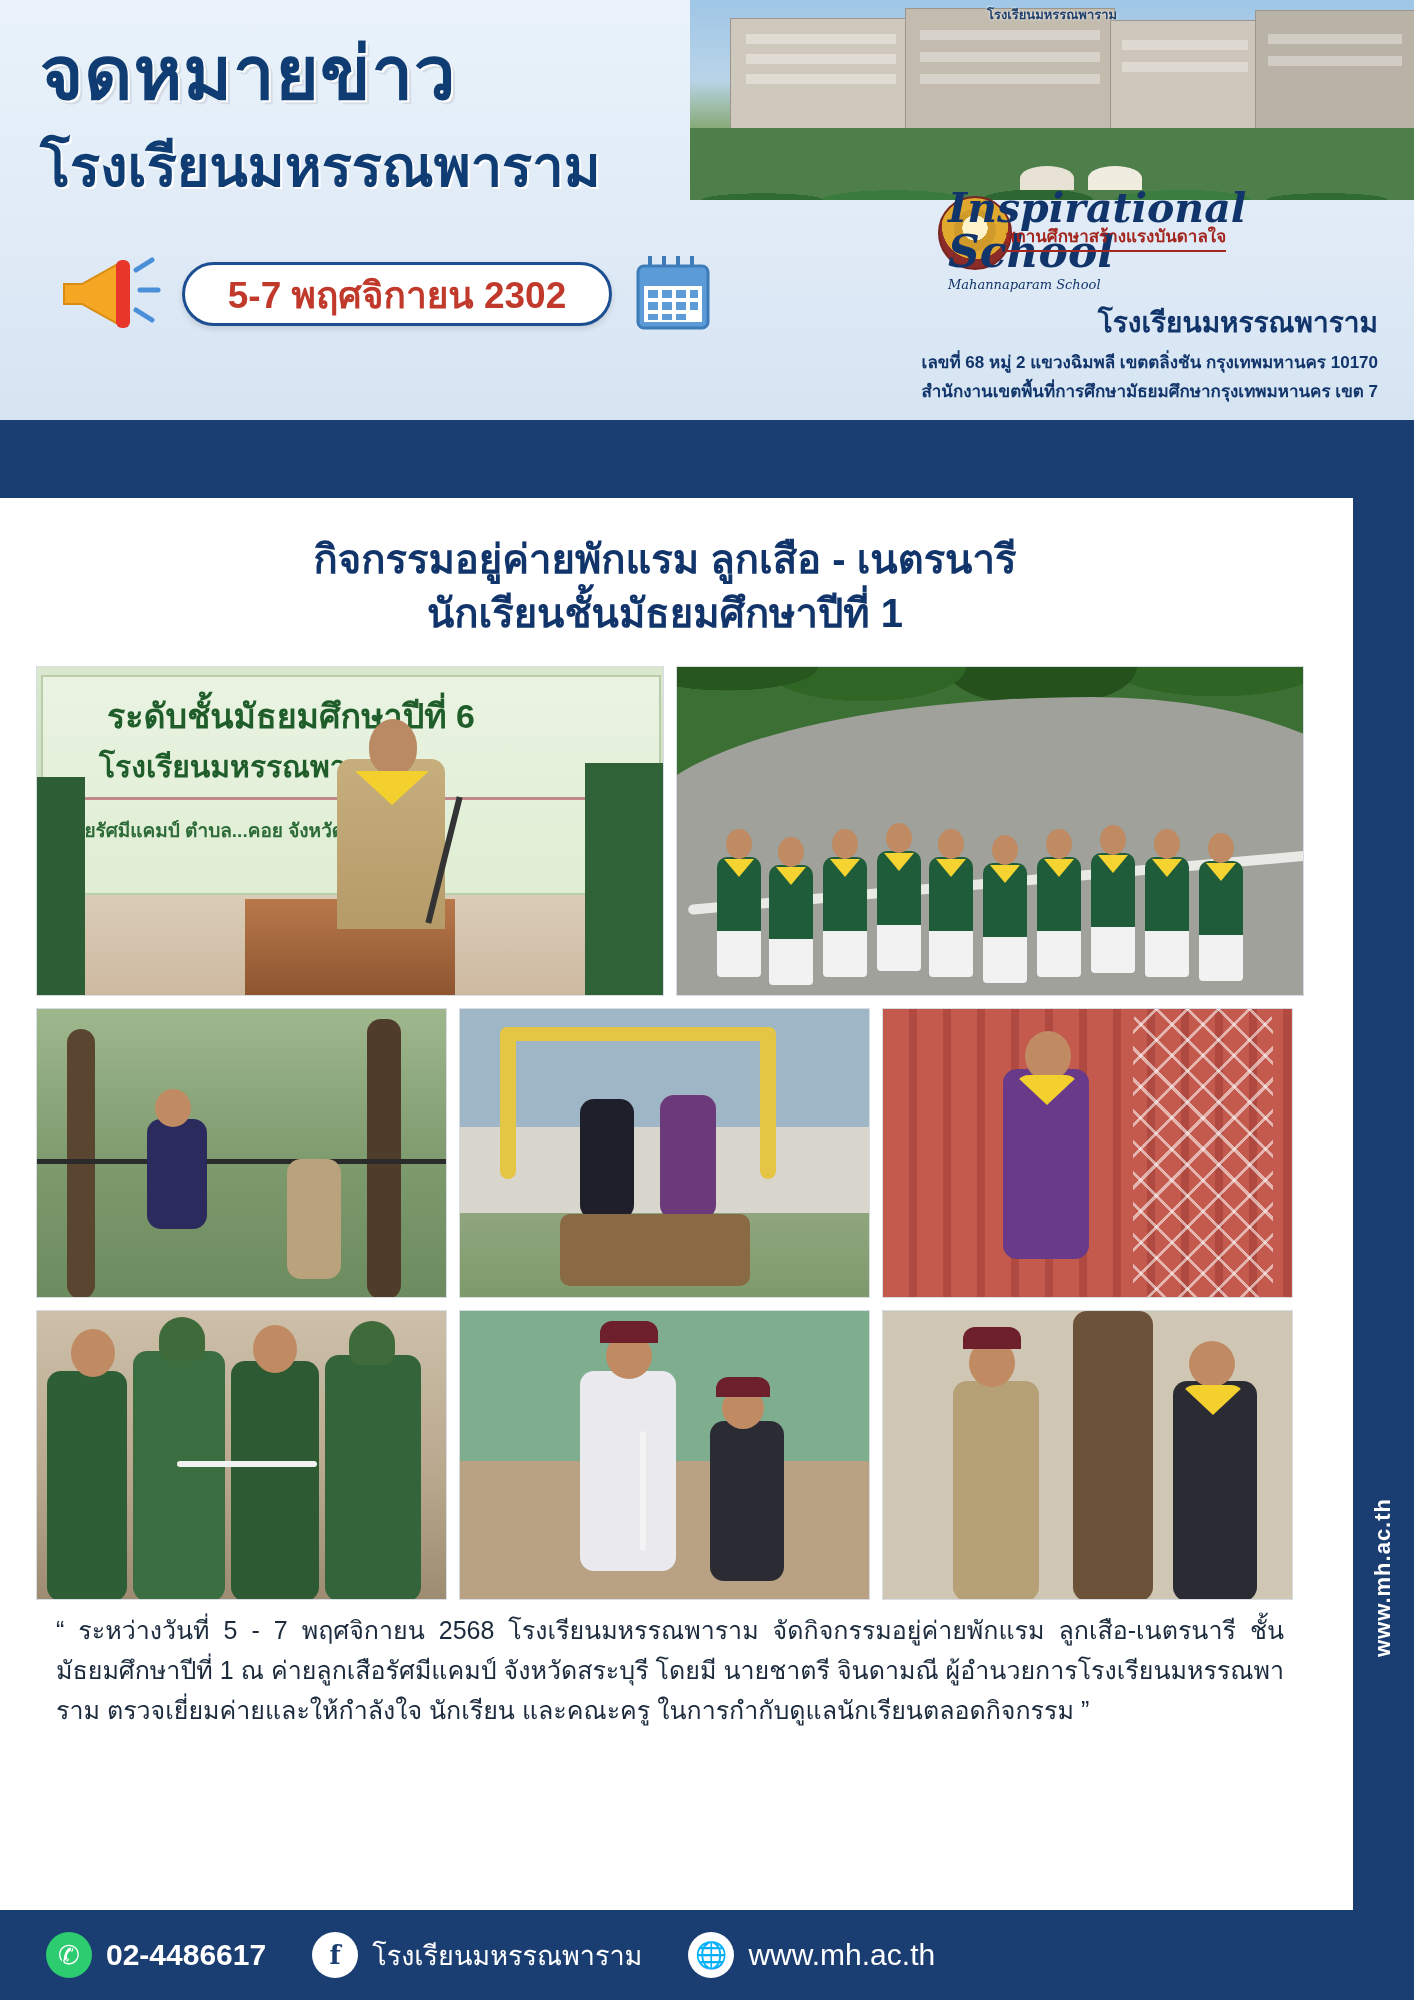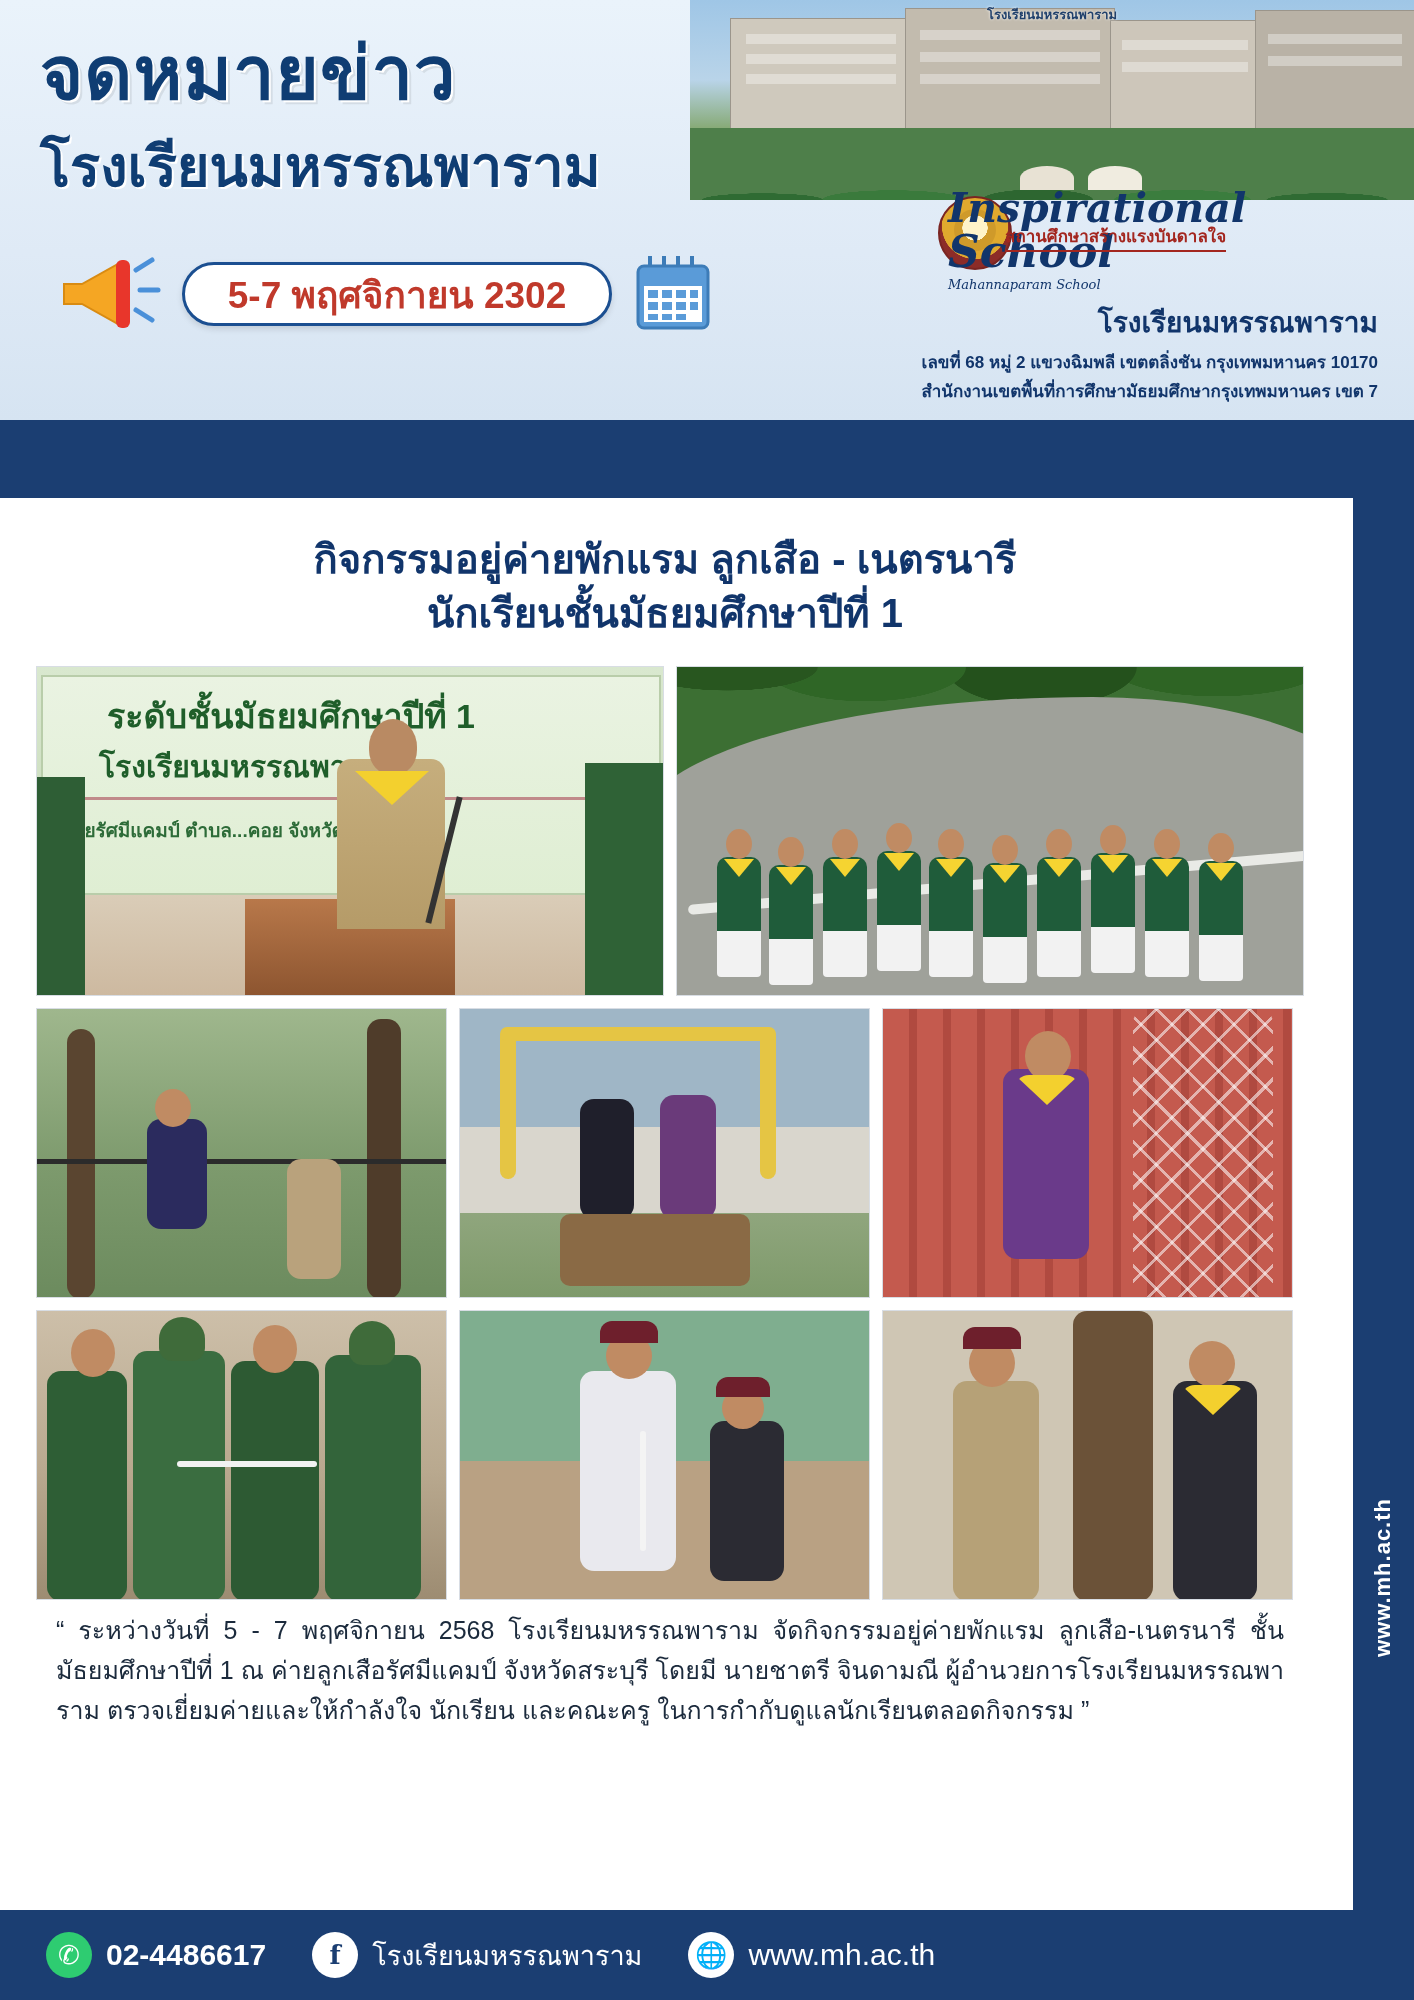--- a/index.html
+++ b/index.html
@@ -359,21 +359,21 @@
     <div class="headline">
       <div>กิจกรรมอยู่ค่ายพักแรม ลูกเสือ - เนตรนารี</div>
       <div>นักเรียนชั้นมัธยมศึกษาปีที่ 1</div>
     </div>
 
     <div class="grid">
 
       <div class="row">
         <div class="ph p1">
           <div class="banner"></div>
-          <div class="btext1">ระดับชั้นมัธยมศึกษาปีที่ 1</div>
+          <div class="btext1">ระดับชั้นมัธยมศึกษาปีที่ 6</div>
           <div class="btext2">โรงเรียนมหรรณพาราม</div>
           <div class="bline"></div>
           <div class="btext3">ค่ายรัศมีแคมป์ ตำบล...คอย จังหวัด</div>
           <div class="green-l"></div>
           <div class="green-r"></div>
           <div class="podium"></div>
           <div class="person"></div>
           <div class="head"></div>
           <div class="scarf"></div>
           <div class="mic"></div>

